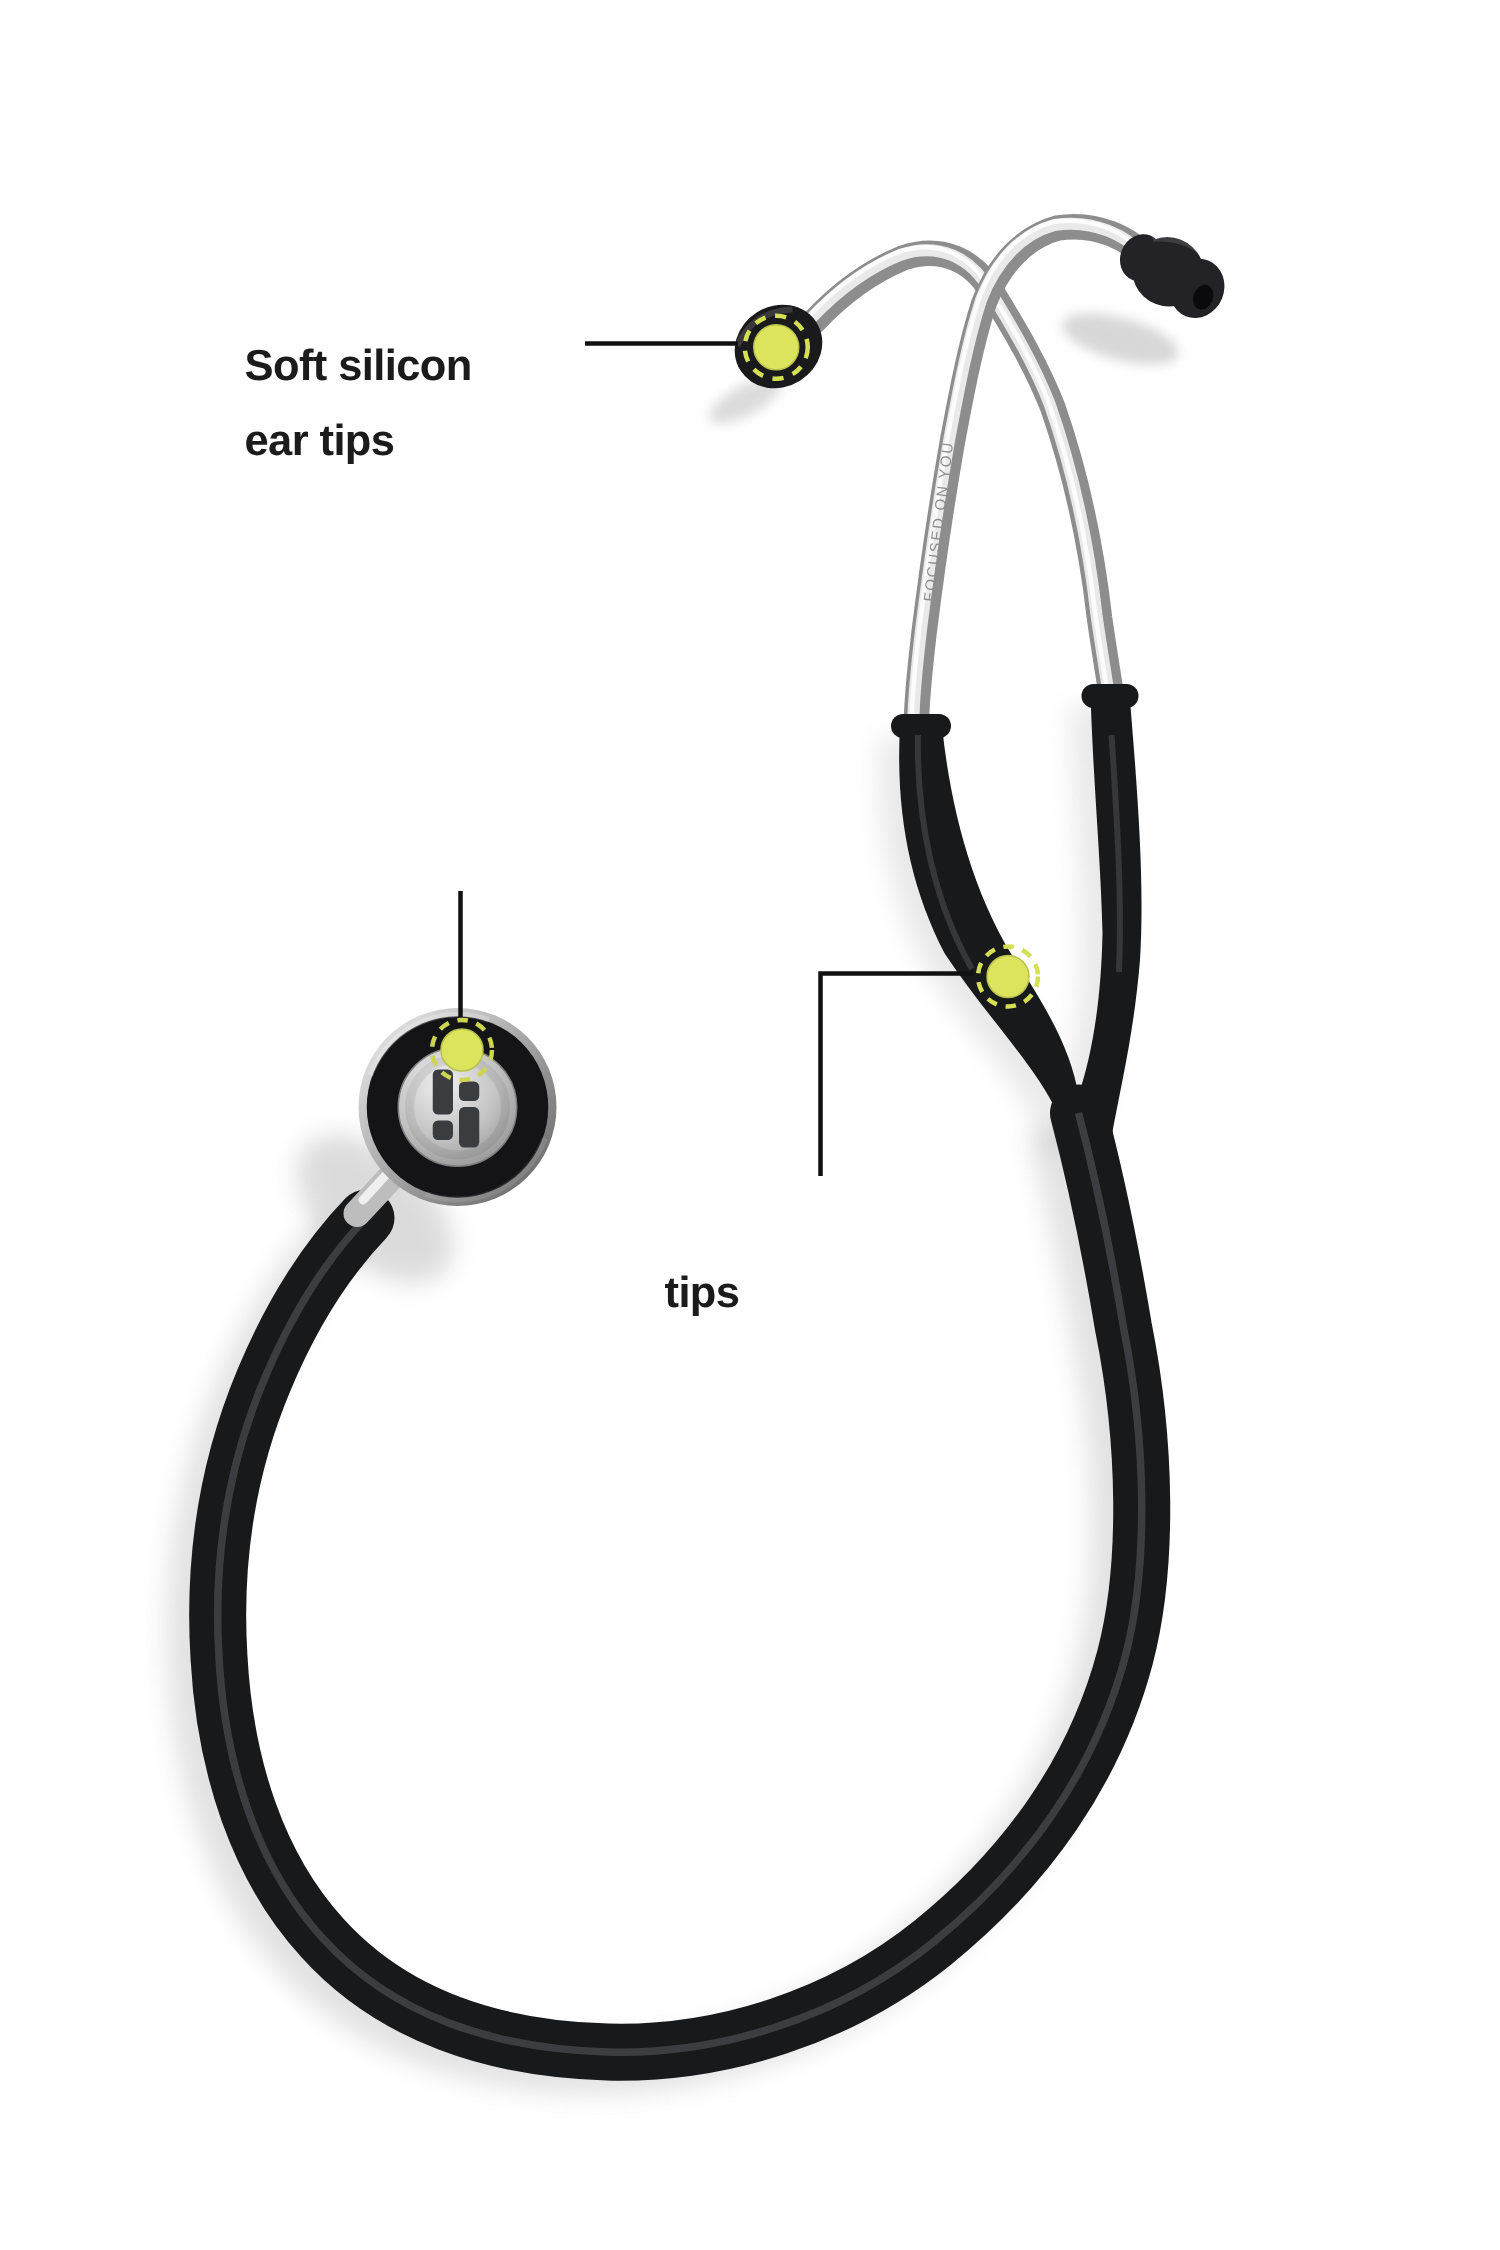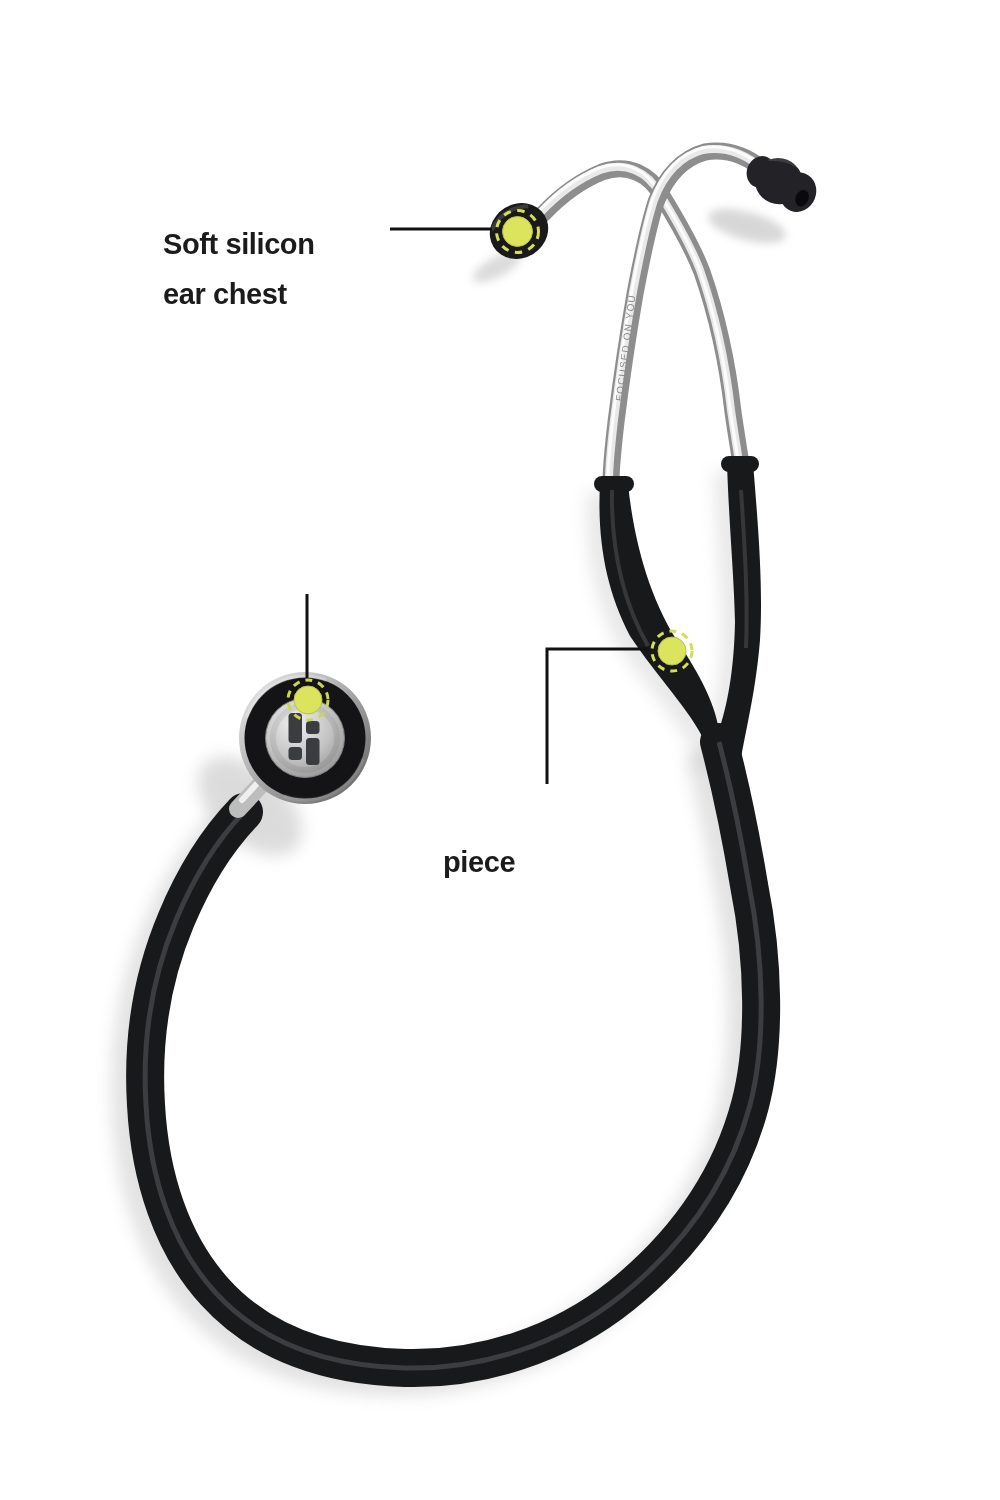--- a/index.html
+++ b/index.html
@@ -136,21 +136,21 @@
 
     <g stroke="#111111" stroke-width="3" fill="none">
       <line x1="390" y1="229" x2="492" y2="229"></line>
       <line x1="307" y1="594" x2="307" y2="678"></line>
       <polyline points="649,649 547,649 547,784"></polyline>
     </g>
   </svg>
 
   <div class="label" style="left:163px; top:183px;">
     <span>Soft silicon</span>
-    <span>ear chest</span>
+    <span>ear tips</span>
   </div>
 
 
   <div class="label" style="left:443px; top:801px;">
-    <span>piece</span>
+    <span>tips</span>
   </div>
 
 </div>
 
 </body></html>

